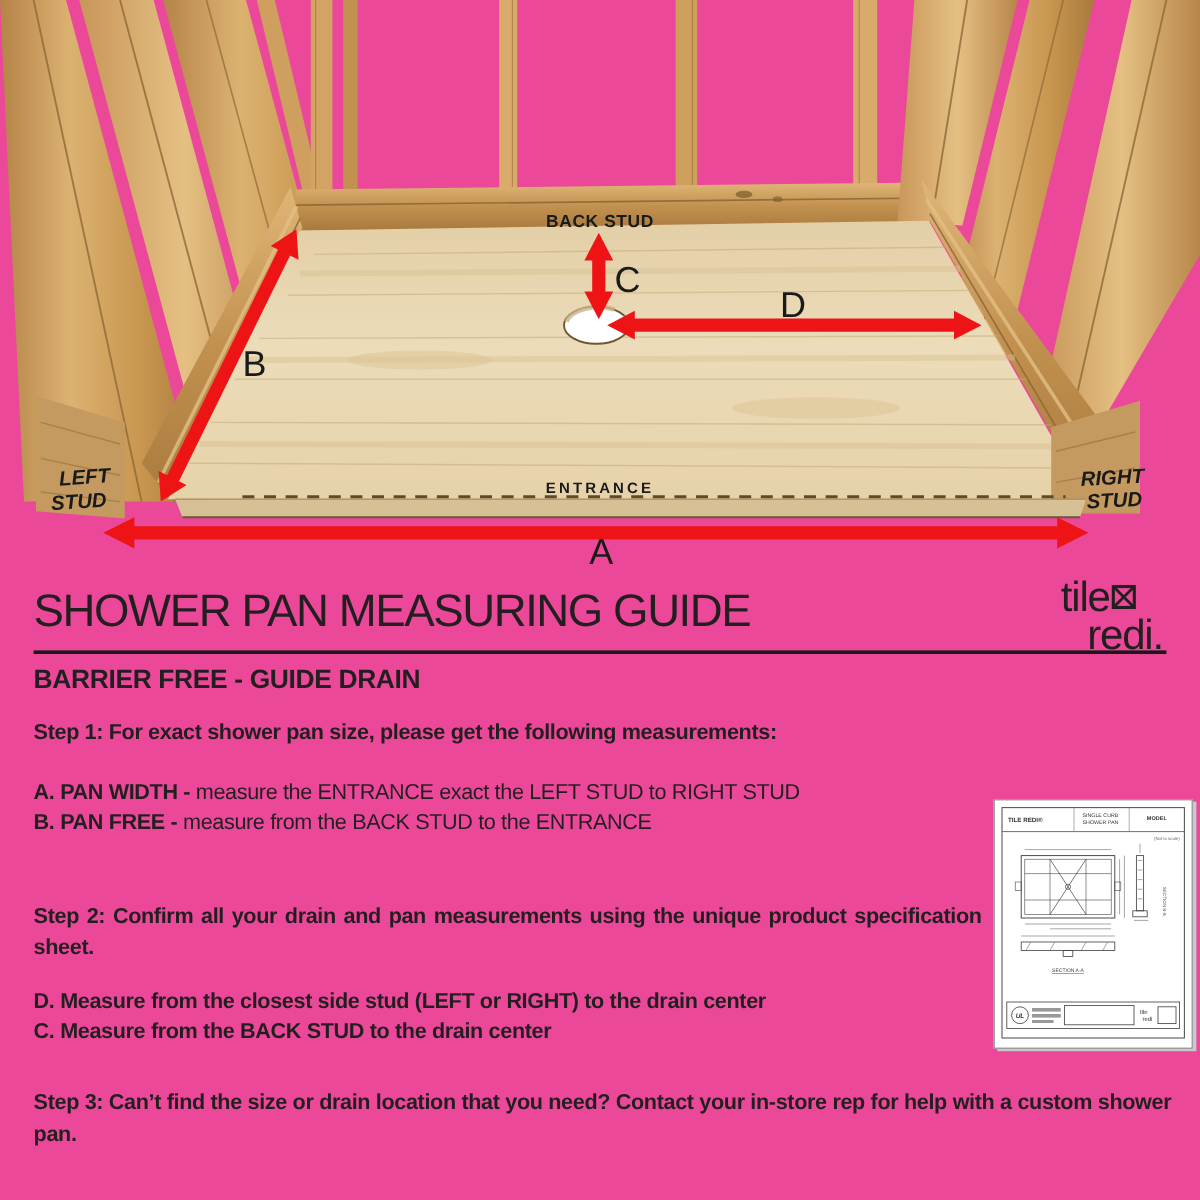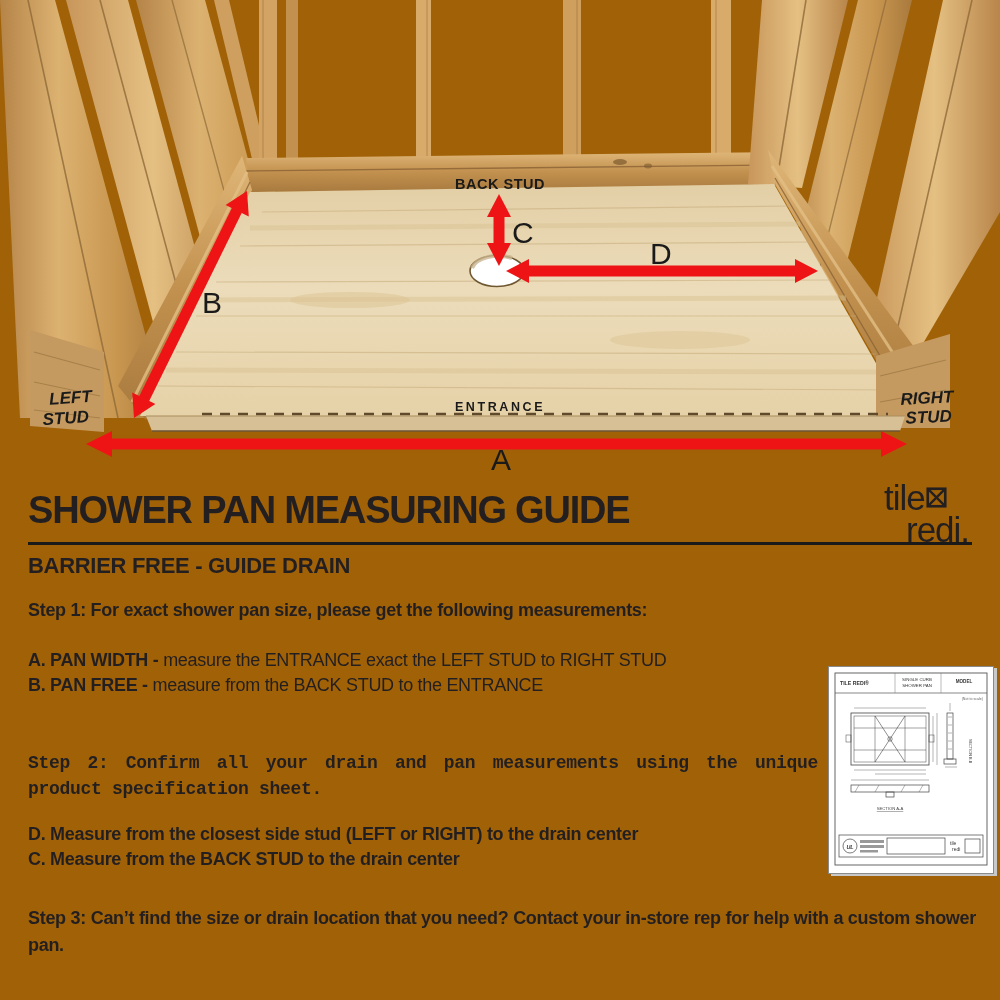--- a/index.html
+++ b/index.html
@@ -1,27 +1,27 @@
 <!DOCTYPE html>
 <html><head>
 <meta charset="utf-8">
 <style>
   html,body{margin:0;padding:0;background:#ffffff;}
-  .page{position:relative;width:1000px;height:1000px;background:#a16207;overflow:hidden;
+  .page{position:relative;width:1000px;height:1000px;background:#ec4899;overflow:hidden;
         font-family:"Liberation Sans",sans-serif;color:#231f20;}
   .photo{position:absolute;left:0;top:0;width:1000px;height:480px;display:block;}
   .abs{position:absolute;}
-  .title{left:28px;top:489px;font-size:38px;font-weight:bold;letter-spacing:-1.2px;white-space:nowrap;}
+  .title{left:28px;top:489px;font-size:38px;font-weight:normal;letter-spacing:-1.2px;white-space:nowrap;}
   .rule{left:28px;top:542px;width:944px;height:3px;background:#1a1a1a;}
   .subtitle{left:28px;top:553px;font-size:22px;font-weight:bold;letter-spacing:-0.3px;}
   .body-txt{font-size:18px;letter-spacing:-0.3px;line-height:25px;}
   .bold{font-weight:bold;}
   .step1{left:28px;top:598px;}
   .meas{left:28px;top:648px;}
-  .step2{left:28px;top:750px;width:790px;text-align:justify;line-height:26px;font-family:Liberation Mono, monospace;}
+  .step2{left:28px;top:750px;width:790px;text-align:justify;line-height:26px;}
   .cdlist{left:28px;top:822px;}
   .step3{left:28px;top:905px;width:948px;text-align:justify;line-height:27px;}
   .logo{left:884px;top:484px;line-height:28px;color:#231f20;}
   .logo .l1{font-size:35px;letter-spacing:-1px;display:flex;align-items:flex-start;}
   .logo .l2{font-size:35px;letter-spacing:-1px;margin-left:22px;margin-top:4px;}
   .tilebox{width:21px;height:21px;margin-top:3px;margin-left:1px;}
   .spec{left:828px;top:666px;width:164px;height:206px;background:#fff;
         border:1px solid #8a8a8a;box-shadow:3px 2px 0 #c9c9c9;}
   .spec svg{display:block;}
 </style>

